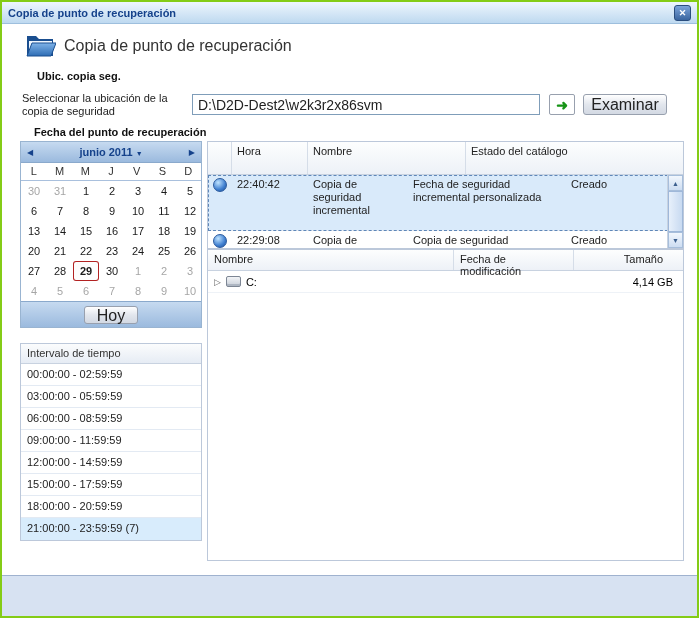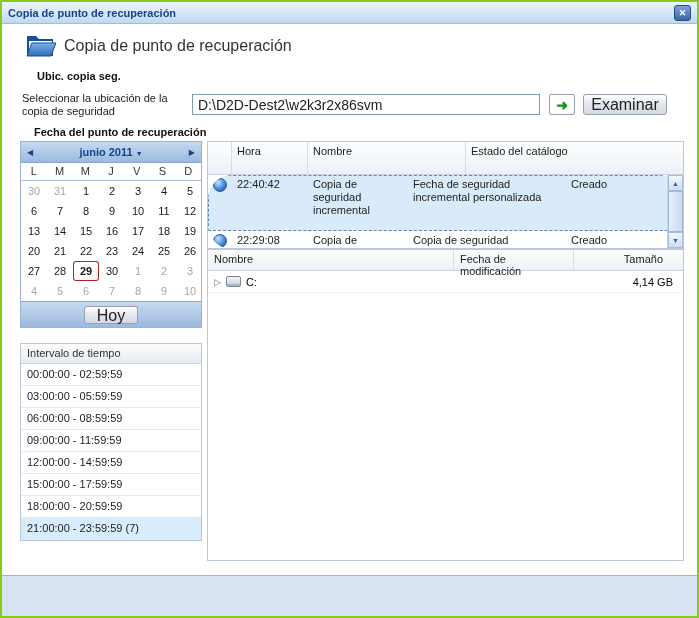--- a/index.html
+++ b/index.html
@@ -98,21 +98,21 @@
   .rp-table { position: absolute; left: 205px; top: 139px; width: 477px; height: 108px; border: 1px solid #bcc8da; background: #fff; overflow: hidden; }
   .rp-head { display: flex; height: 33px; background: linear-gradient(#fdfefe, #edf1f7); border-bottom: 1px solid #c8d2e0; }
   .rp-head .cell { border-right: 1px solid #d5dde8; }
   .cell { padding: 3px 5px; color: #222; overflow: hidden; }
   .c-icon { width: 24px; flex: none; }
   .c-hora { width: 76px; flex: none; }
   .c-tipo { width: 100px; flex: none; }
   .c-nombre { width: 158px; flex: none; }
   .c-estado { width: 88px; flex: none; }
   .rp-head .c-estado { flex: 1; border-right: none; }
-  .rp-body { position: relative; height: 74px; overflow: hidden; border-radius: 24px; }
+  .rp-body { position: relative; height: 74px; overflow: hidden; }
   .rp-row { display: flex; border-bottom: 1px solid #e6ecf4; line-height: 13px; cursor: pointer; }
   .rp-row:first-child { min-height: 56px; }
   .rp-row.selected { background: #d9eafa; outline: 1px dashed #5f87b8; outline-offset: -1px; }
   .rp-icon {
     display: inline-block; width: 14px; height: 14px; border-radius: 50%;
     background: radial-gradient(circle at 35% 30%, #bfe3ff, #3f7fd0 60%, #1d4f96);
     border: 1px solid #2a5a9e;
   }
   .rp-scroll { position: absolute; right: 0; top: 33px; width: 16px; height: 73px; background: #e9eff8; border-left: 1px solid #c8d2e0; }
   .sb-btn {

